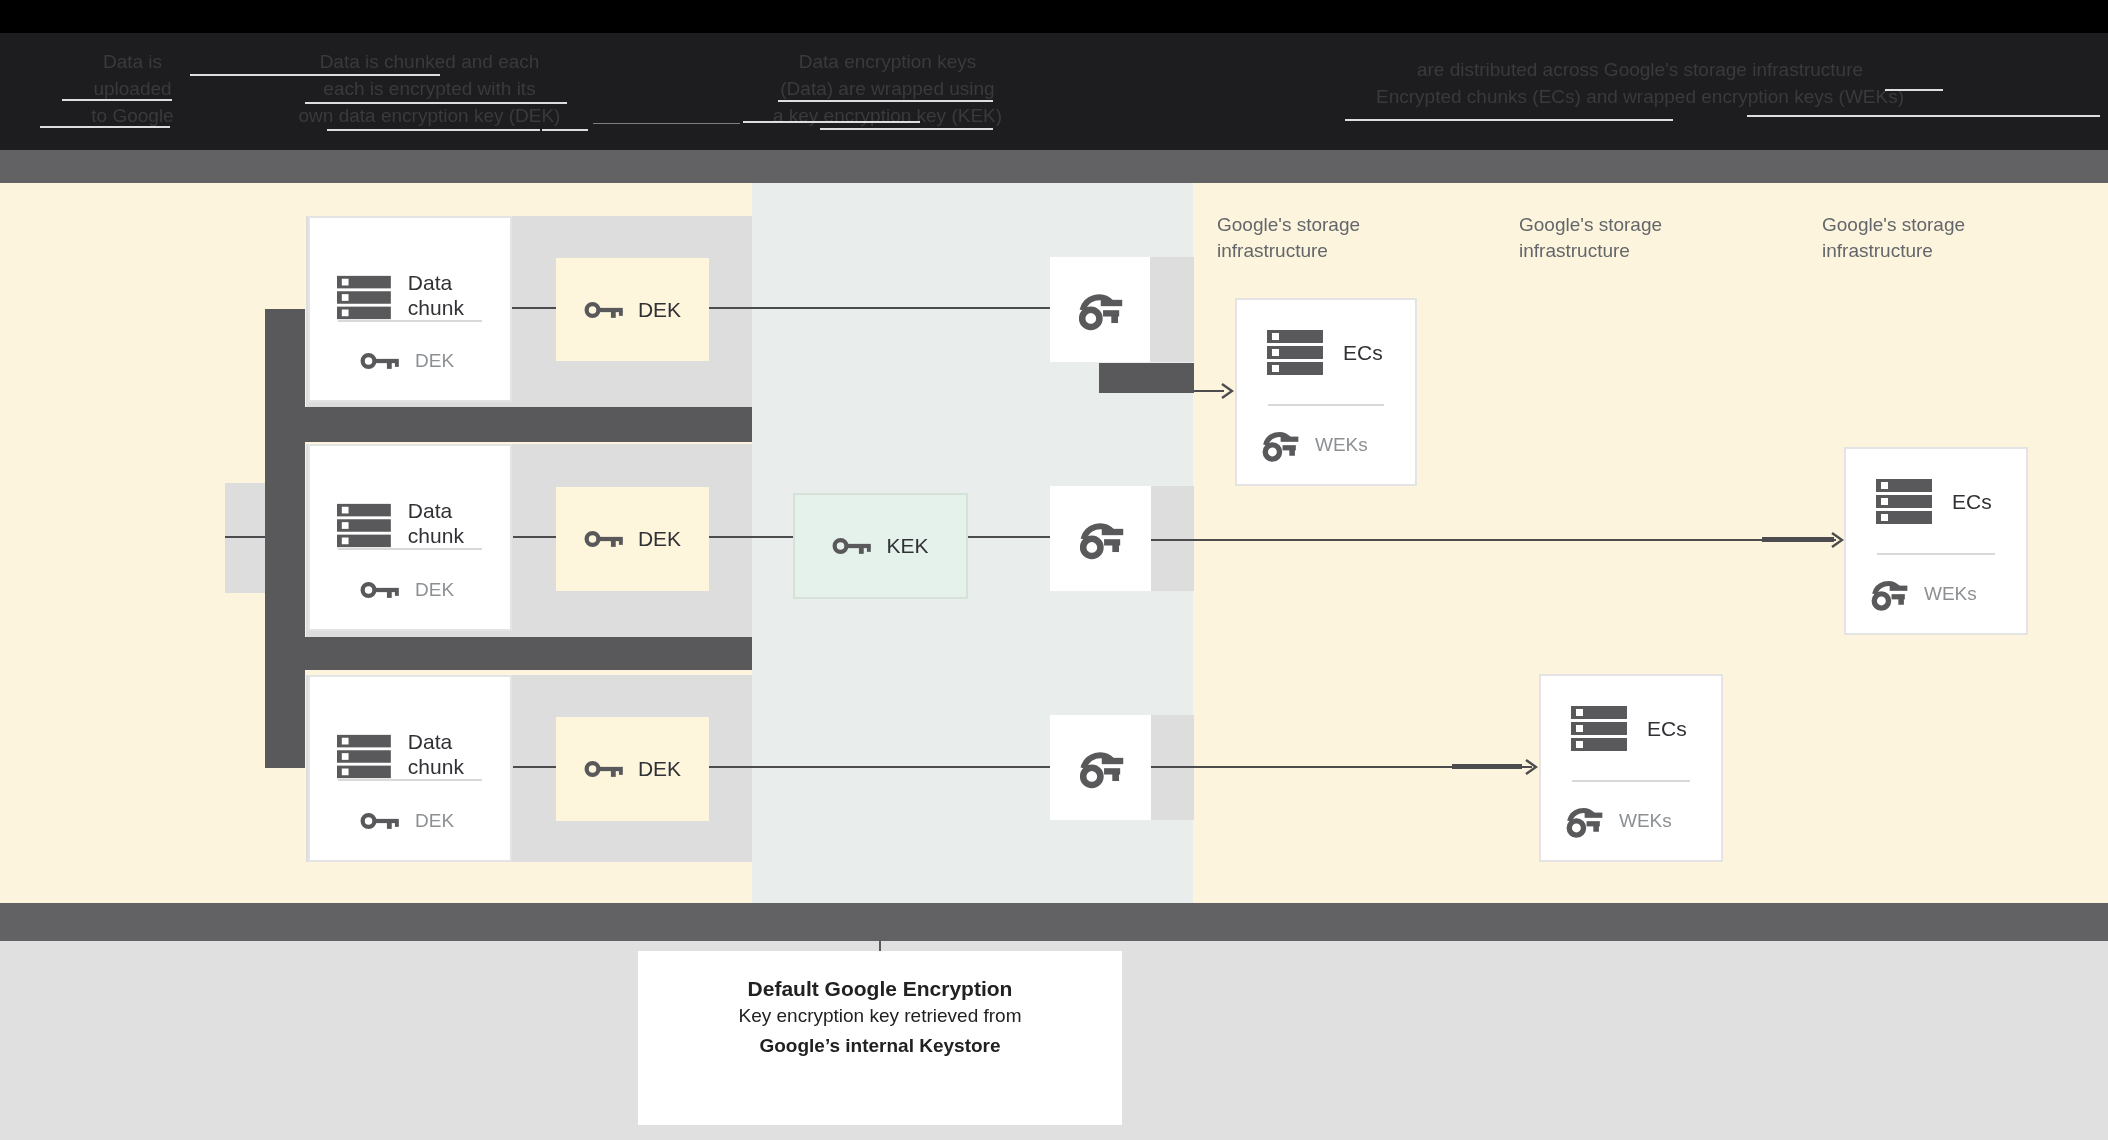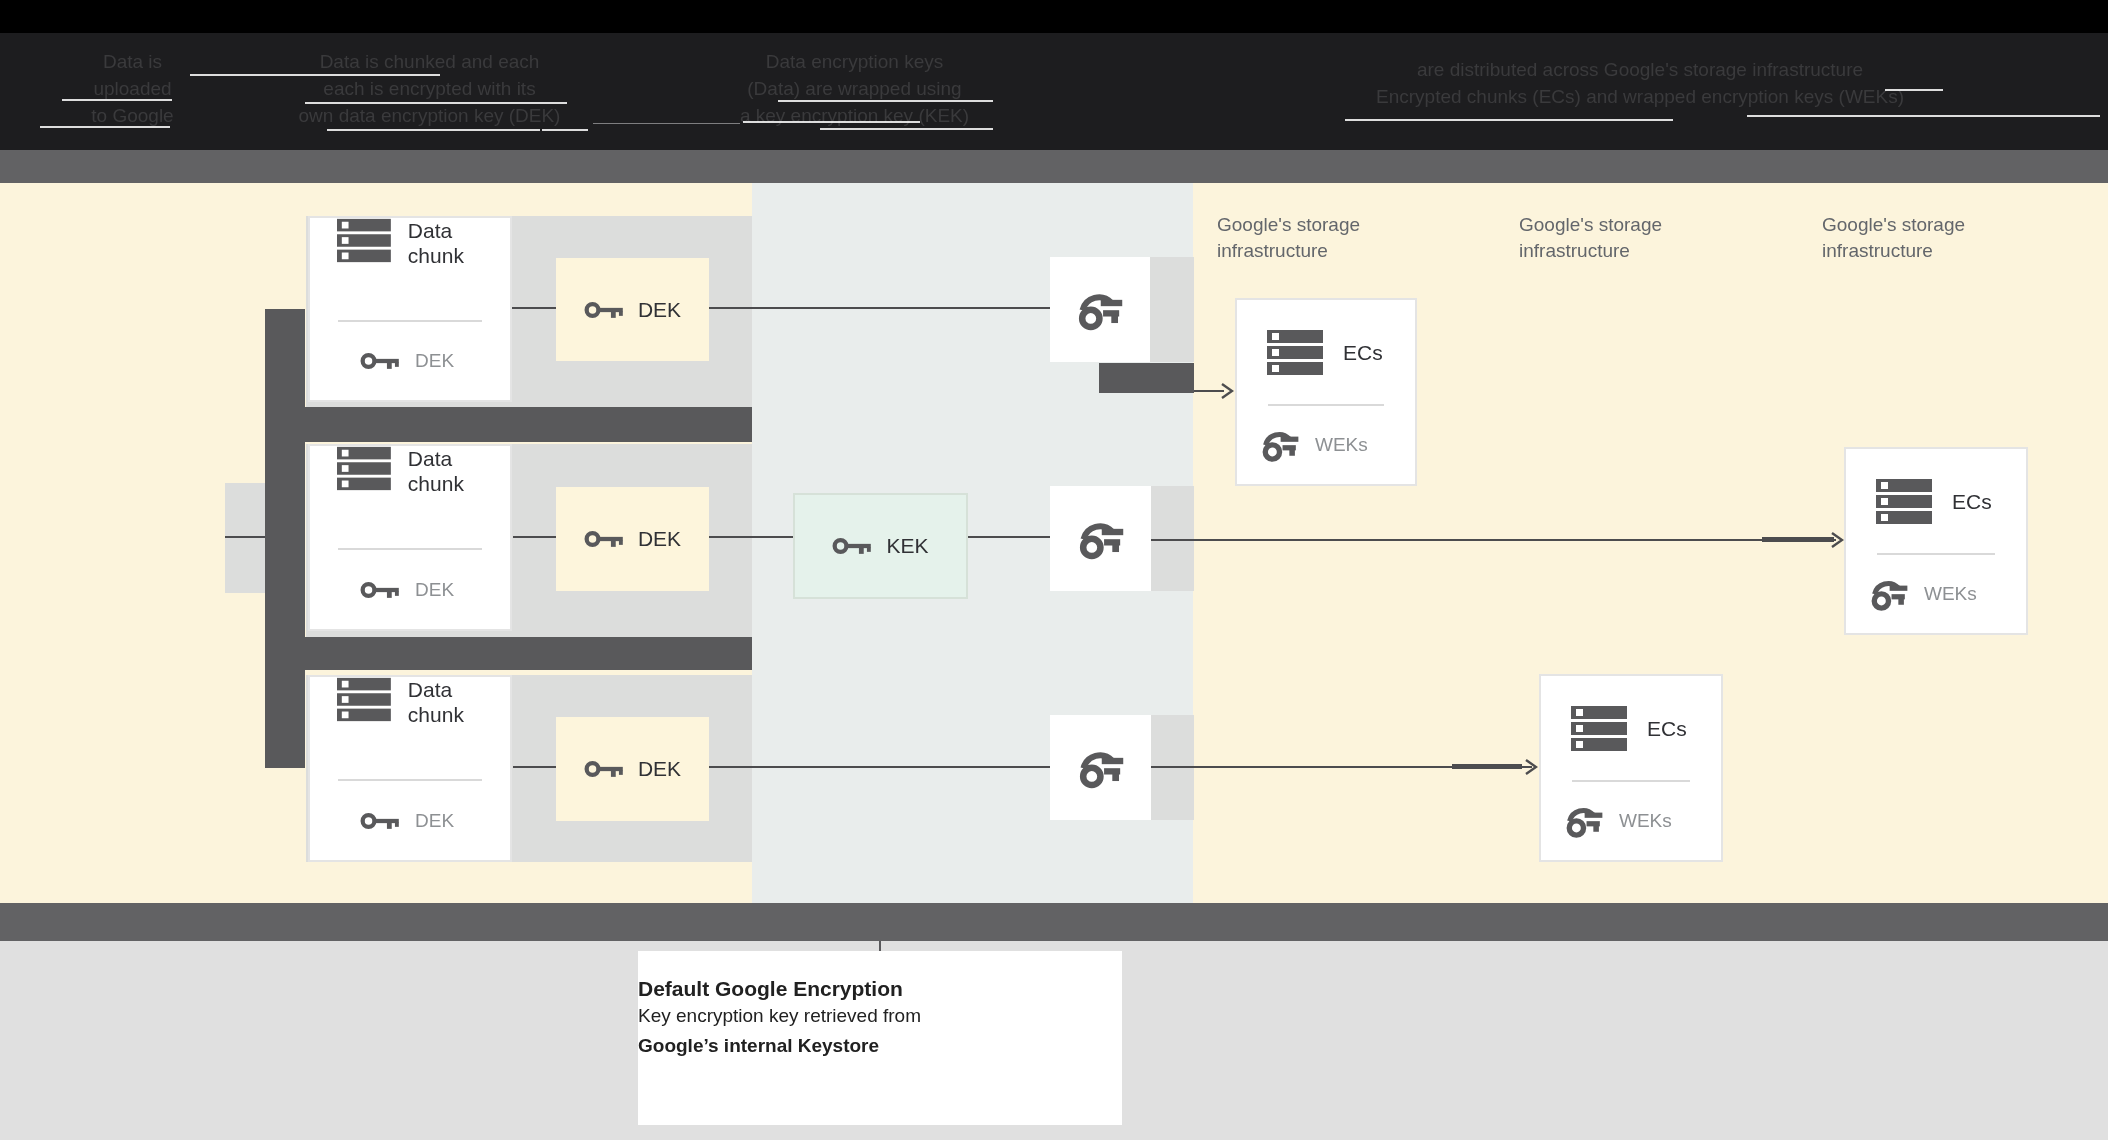--- a/index.html
+++ b/index.html
@@ -16,41 +16,41 @@
   
   .step{position:absolute;color:#3a3a3c;font-size:19px;line-height:27px;text-align:center;}
   .hline{position:absolute;height:2px;background:rgba(255,255,255,.85);}
   .hline.gray{background:#7e7e80;height:1px;}
   
   .abs{position:absolute;box-sizing:border-box;}
   .strip{background:#dcdddc;}
   .darkbar{background:#59595b;}
   .wbox{background:#fff;border:2px solid #e4e4e4;}
   .chunk-box{display:flex;flex-direction:column;}
-  .cb-top{flex:0 0 102px;display:flex;align-items:flex-start;gap:17px;padding:0 0 0 27px;}
+  .cb-top{flex:0 0 102px;display:flex;align-items:flex-end;gap:17px;padding:0 0 0 27px;}
   .cb-title{font-size:21px;line-height:25px;color:#303135;}
   .cb-div{height:2px;background:#d9d9d9;margin:0 28px;}
   .cb-bottom{flex:1;display:flex;align-items:center;gap:15px;padding-left:50px;}
   .muted{color:#8d9093;font-size:19px;}
   .dek-chip{background:#fdf5dc;display:flex;align-items:center;justify-content:center;gap:14px;}
   .chip-label{font-size:21px;color:#303135;}
   .kek-box{background:#e5f2eb;border:2px solid #d6e1d8;display:flex;align-items:center;justify-content:center;gap:14px;}
   .kbox{background:#fff;display:flex;align-items:center;justify-content:center;}
   .ecs-box{display:flex;flex-direction:column;}
   .eb-top{flex:0 0 104px;display:flex;align-items:center;gap:20px;padding-left:30px;}
   .eb-div{height:2px;background:#d9d9d9;margin:0 31px;}
   .eb-bottom{flex:1;display:flex;align-items:center;gap:16px;padding-left:24px;}
   .storage-label{position:absolute;color:#63666b;font-size:19px;line-height:26px;}
   .cline{position:absolute;height:2px;background:#4c4c4e;}
   .vline{position:absolute;width:2px;background:#59595b;}
   .thickseg{position:absolute;height:5px;background:#4c4c4e;}
   .chev{position:absolute;width:14px;height:18px;}
   
   .caption{position:absolute;left:638px;top:951px;width:484px;height:174px;background:#fff;
-           text-align:left;color:#212121;}
+           text-align:center;color:#212121;}
   .cap-title{margin-top:26px;font-size:21px;font-weight:bold;}
   .cap-body{font-size:19px;line-height:30px;}
   .cap-bold{font-weight:bold;}
 </style>
 </head>
 <body>
 
 <svg width="0" height="0" style="position:absolute">
   <defs>
     <g id="stack-g">
@@ -88,21 +88,21 @@
     <div class="step" style="left:40px;top:48px;width:185px;">
       <div>Data is</div>
       <div>uploaded</div>
       <div>to Google</div>
     </div>
     <div class="step" style="left:262px;top:48px;width:335px;">
       <div>Data is chunked and each</div>
       <div>each is encrypted with its</div>
       <div>own data encryption key (DEK)</div>
     </div>
-    <div class="step" style="left:712px;top:48px;width:285px;">
+    <div class="step" style="left:745px;top:48px;width:285px;">
       <div>Data encryption keys</div>
       <div>(Data) are wrapped using</div>
       <div>a key encryption key (KEK)</div>
     </div>
     <div class="step" style="left:1325px;top:56px;width:630px;">
       <div>are distributed across Google's storage infrastructure</div>
       <div>Encrypted chunks (ECs) and wrapped encryption keys (WEKs)</div>
     </div>
 
     <div class="hline" style="left:190px;top:74px;width:250px;"></div>

